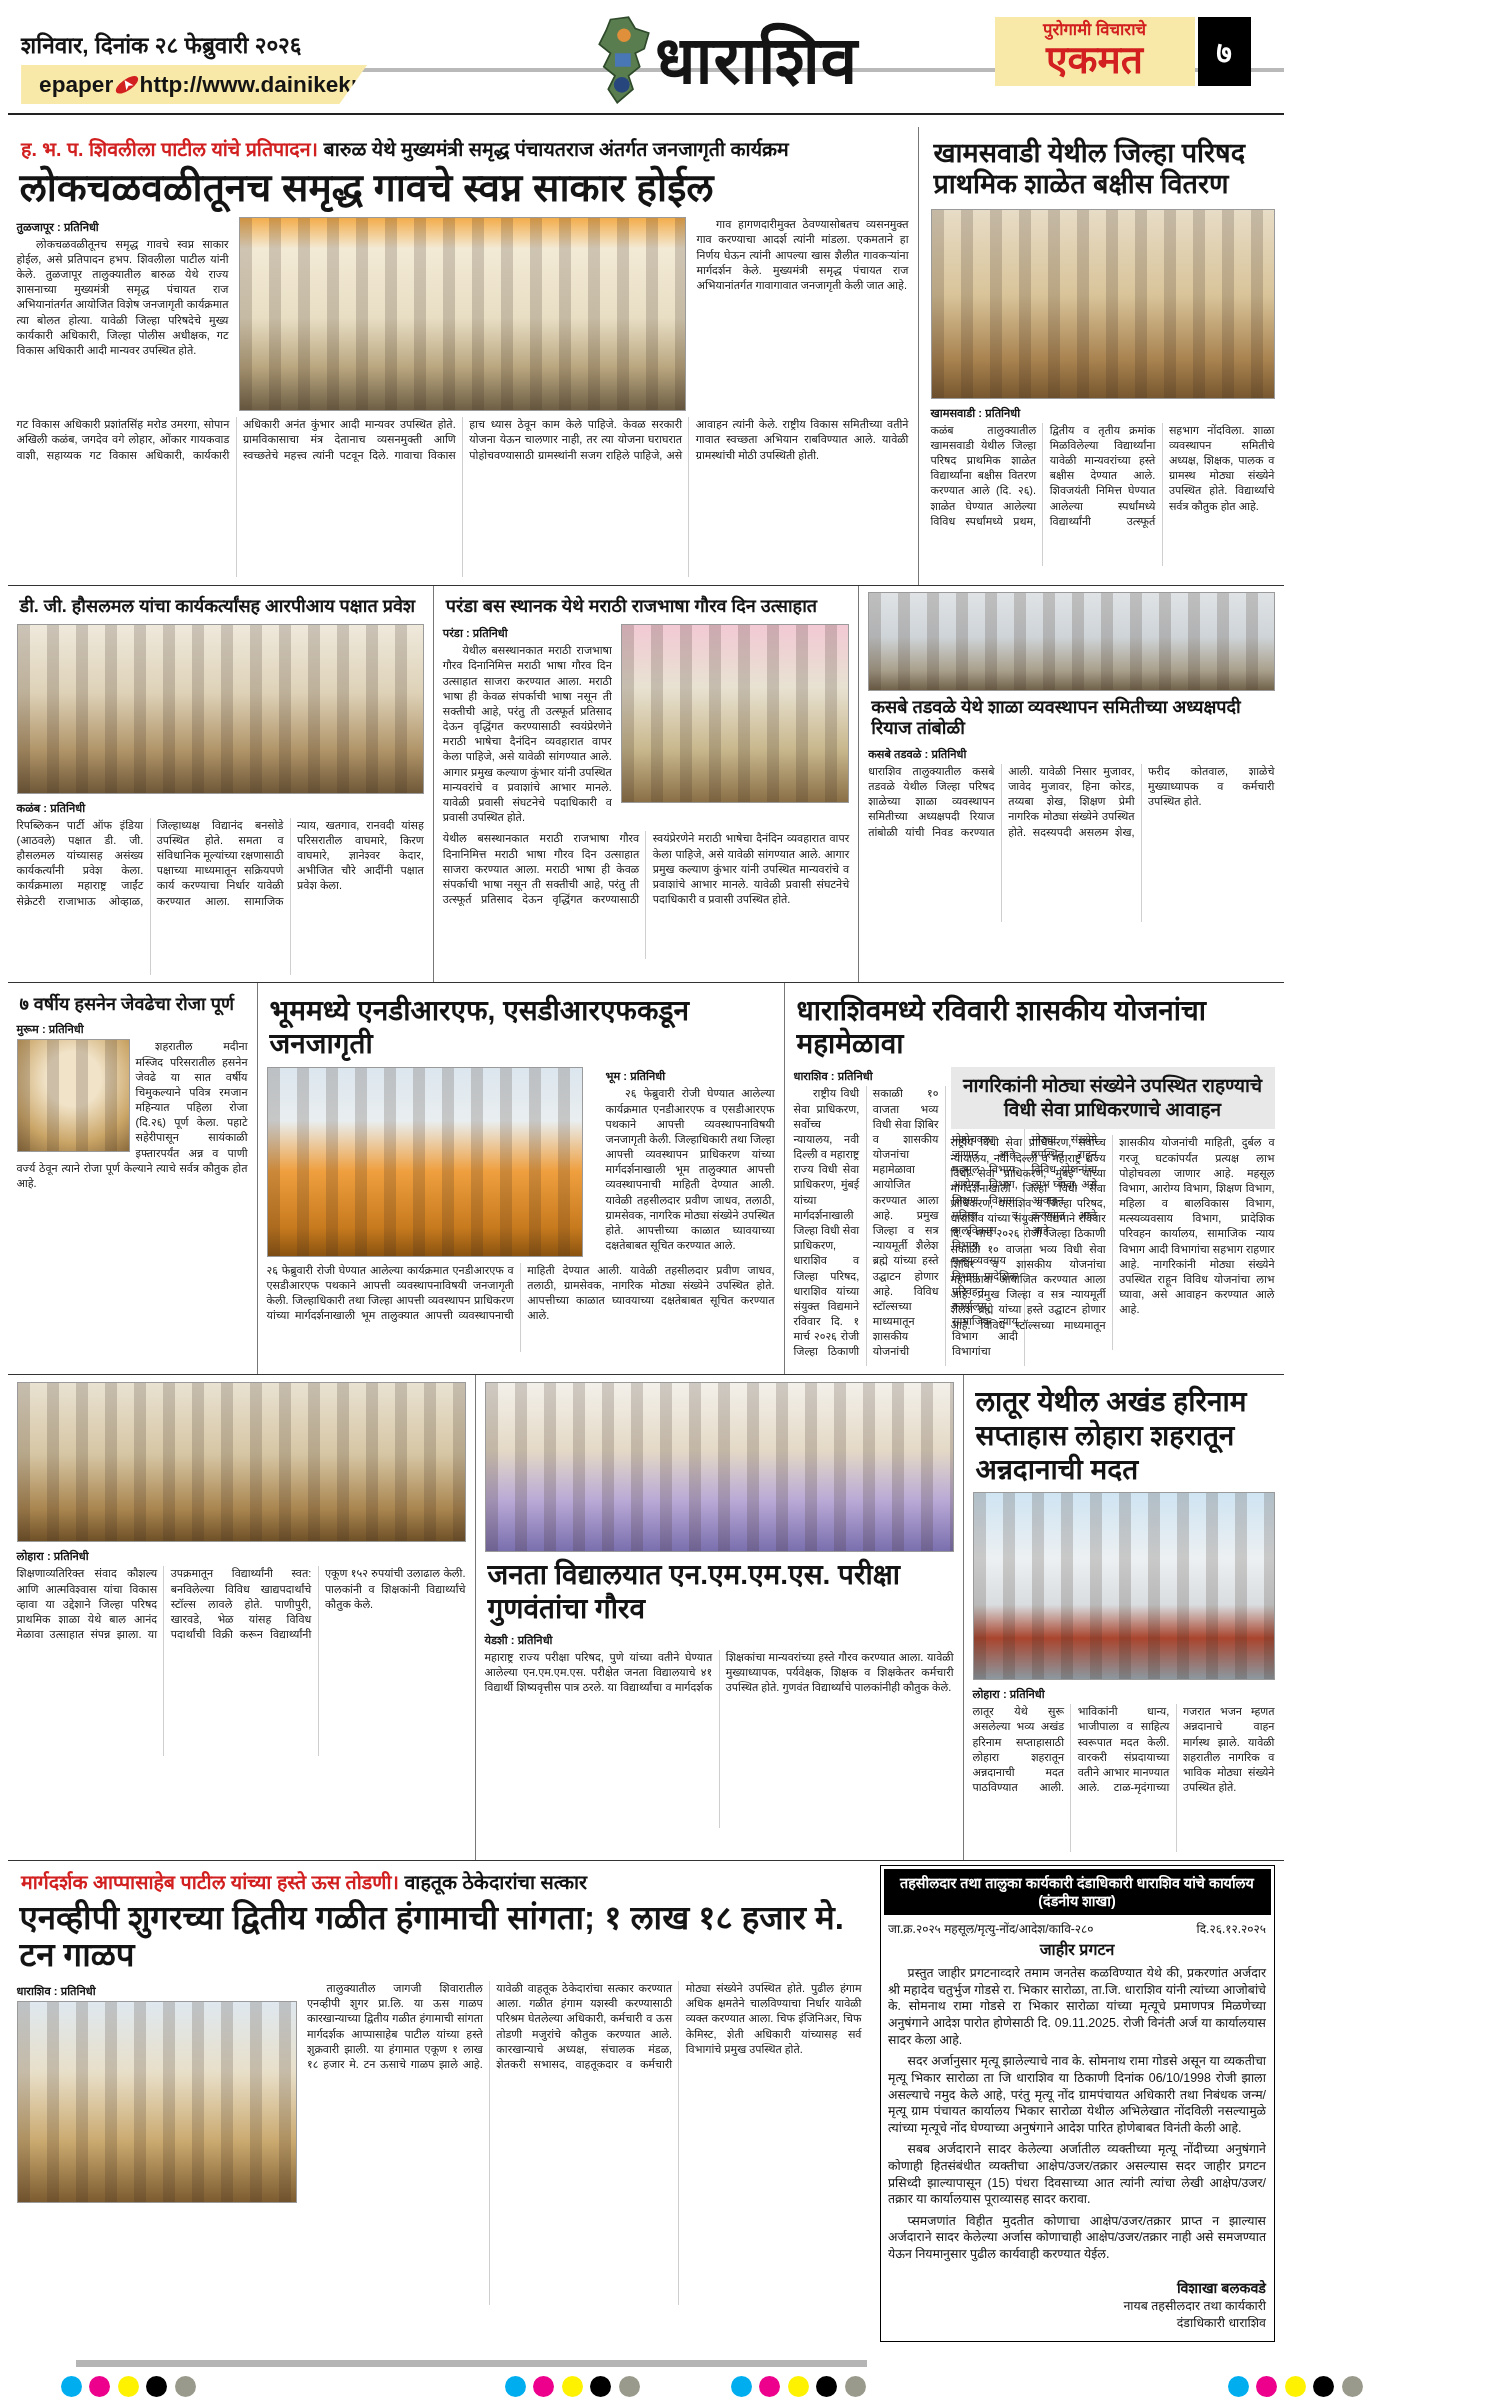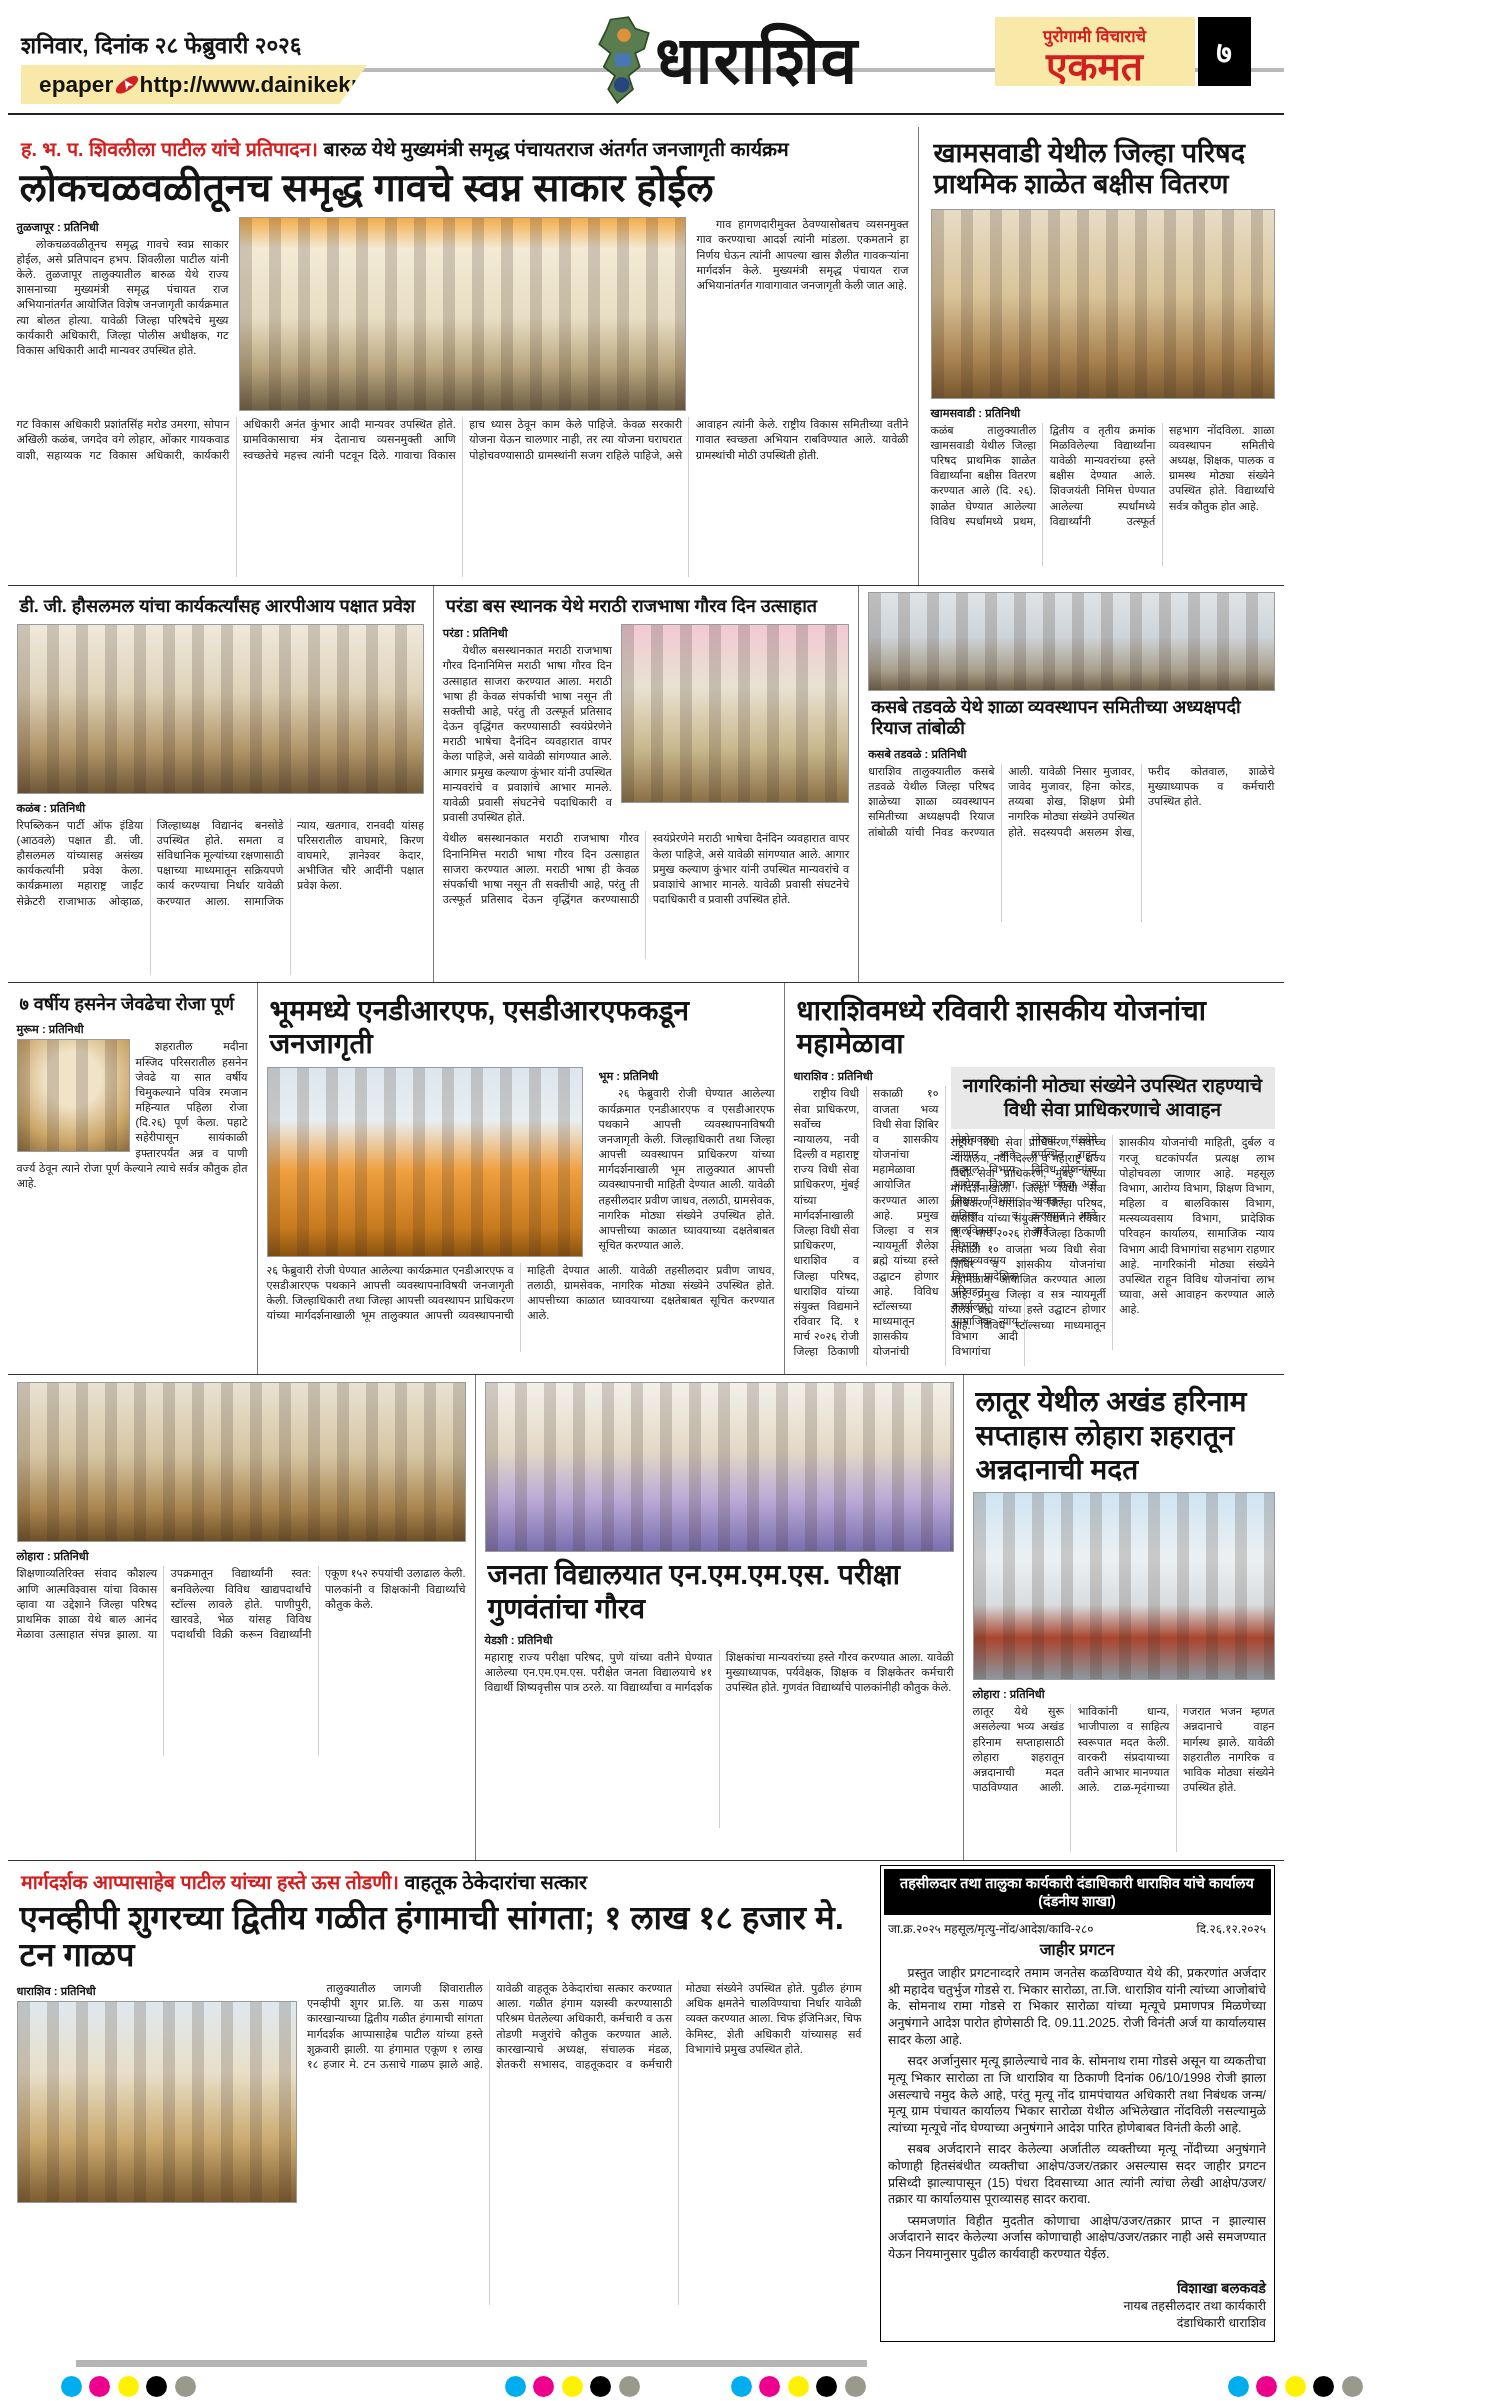--- a/index.html
+++ b/index.html
@@ -23,21 +23,21 @@
   .epaper-ico {
     width:25.6px; height:25.6px; border-radius:50%; background:#d21f1f; color:#fff;
     display:inline-flex; align-items:center; justify-content:center; font-size:13.6px;
     transform:rotate(-125deg);
   }
   .masthead-wrap { position:absolute; left:580px; top:15px; display:flex; align-items:center; }
   .map-graphic { width:72px; height:90px; margin-right:-4.5px; }
   .masthead { font-size:66px; font-weight:bold; letter-spacing:0.8px; line-height:1; }
   .brand-box {
     position:absolute; right:89px; top:16.6px; width:200px; height:69px; background:#f9e9a8;
-    display:flex; flex-direction:column; align-items:center; justify-content:flex-end;
+    display:flex; flex-direction:column; align-items:center; justify-content:flex-start;
   }
   .brand-tagline { color:#d21f1f; font-weight:bold; font-size:16.6px; }
   .brand-name { color:#d21f1f; font-weight:bold; font-size:39px; line-height:1; }
   .pageno-box {
     position:absolute; right:33px; top:16.6px; width:53px; height:69px; background:#000;
     color:#fff; display:flex; align-items:center; justify-content:center;
     font-size:30px; font-weight:bold;
   }
   .hdr-bottomline { position:absolute; left:0; right:0; top:113px; height:1.5px; background:#222; }
 
@@ -92,21 +92,21 @@
   .row2 > .cell + .cell { border-left:0.8px solid #777; }
   .a3-photo { height:170px; margin:1.5px 0 6px; }
   .a4-flex { display:flex; gap:9px; margin-bottom:6px; }
   .a4-side { width:169px; }
   .a4-photo { flex:1; height:179px; }
   .a5-photo { height:99px; margin:1.5px 0 4.5px; }
 
   .row3 { display:grid; grid-template-columns:249px 527px 1fr; }
   .row3 > .cell + .cell { border-left:0.8px solid #777; }
   .a6-photo { height:113px; width:113px; float:left; margin:0 6px 3px 0; }
-  .a7-flex { display:flex; gap:16px; margin-bottom:6px; }
+  .a7-flex { display:flex; gap:23px; margin-bottom:6px; }
   .a7-photo { width:316px; height:190px; }
   .a8-flex { display:flex; gap:12px; }
   .a8-left { flex:1; }
   .a8-right { width:324px; }
   .subhead-box {
     background:#e8e8e8; font-weight:bold; font-size:19px; line-height:1.25;
     padding:7.5px 9px; text-align:center; margin-bottom:6px;
   }
 
   .row4 { display:grid; grid-template-columns:467px 488px 1fr; }

